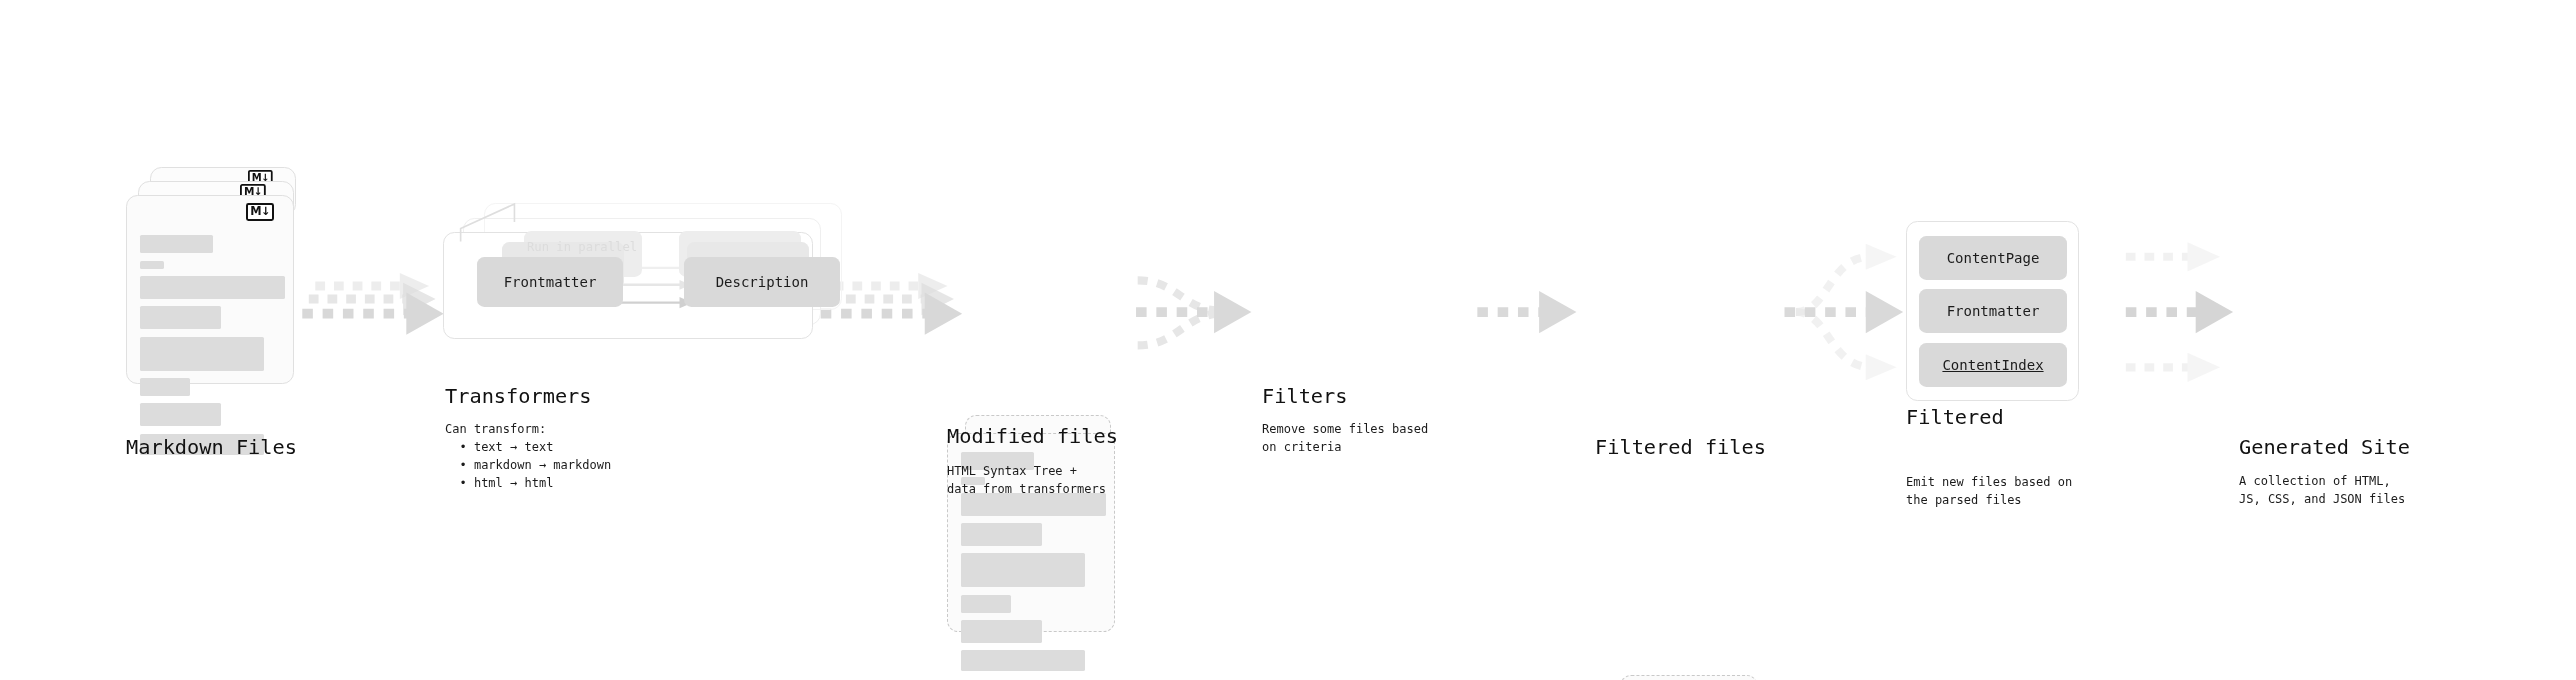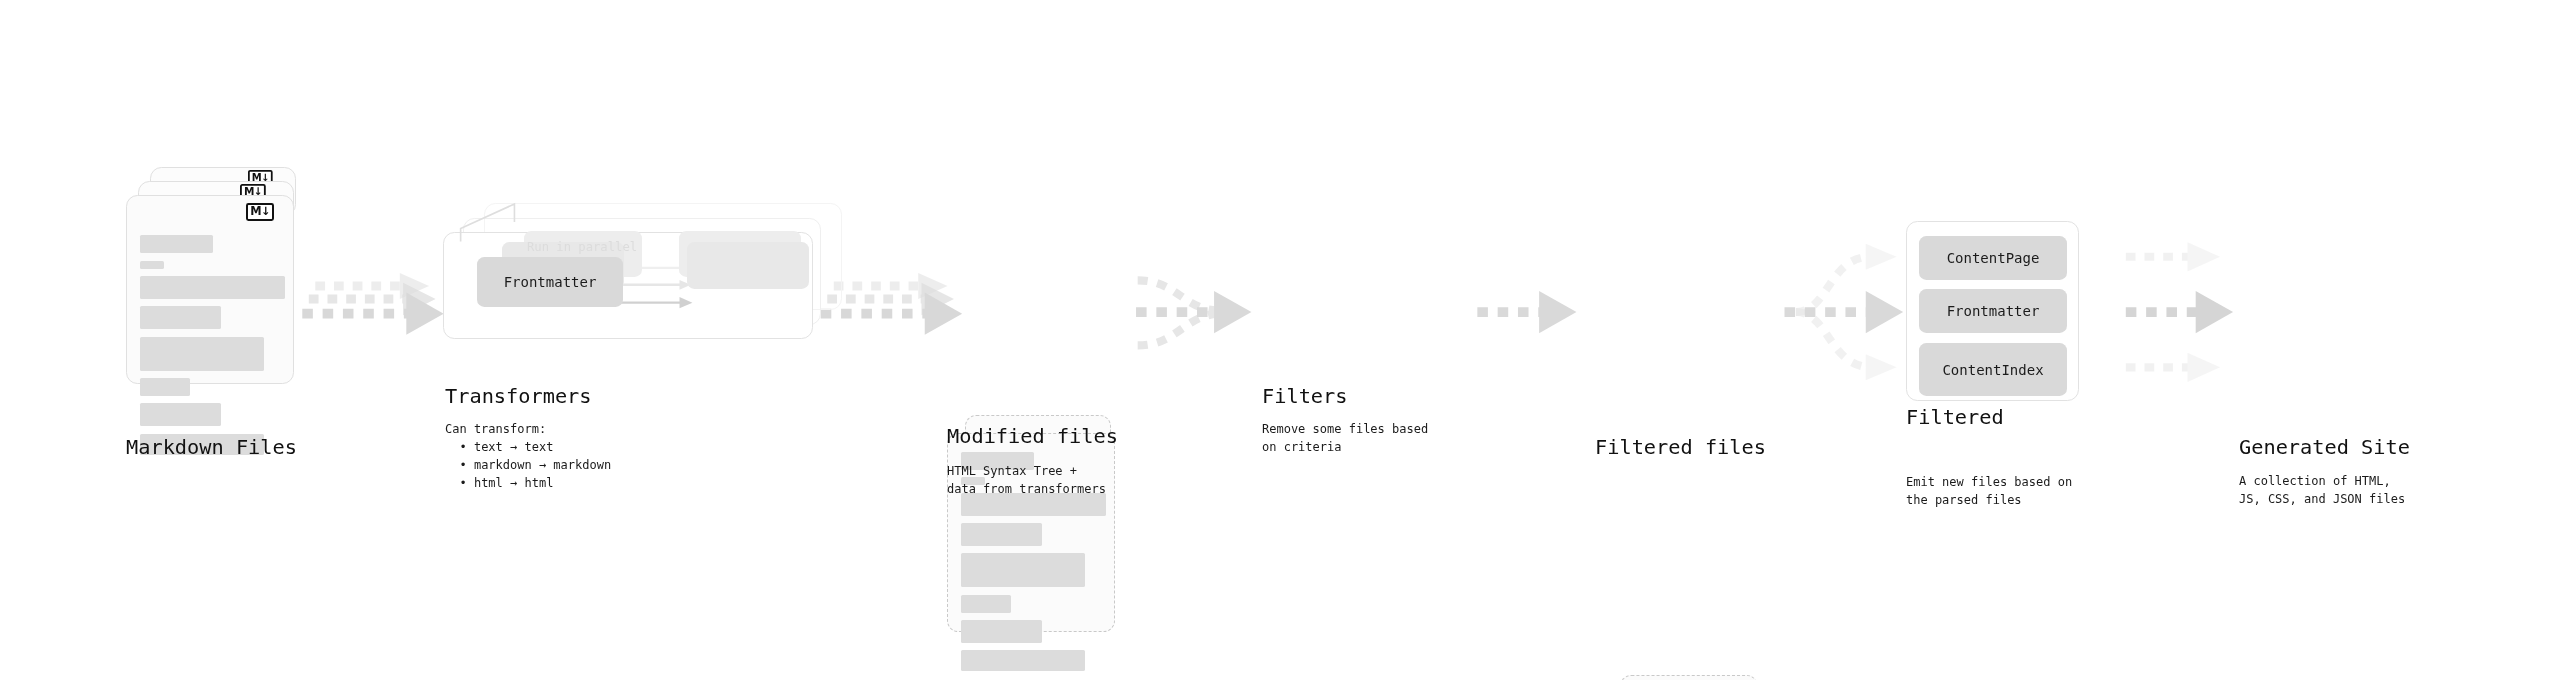--- a/index.html
+++ b/index.html
@@ -256,20 +256,21 @@
       </g>
     </svg>
 
     <div class="chip g2" style="left:81px; top:28px; width:118px; height:46px;"></div>
     <div class="chip g2" style="left:236px; top:28px; width:122px; height:46px;"></div>
 
     <div class="chip g1" style="left:59px; top:39px; width:122px; height:47px;"></div>
     <div class="chip g1" style="left:244px; top:39px; width:122px; height:47px;"></div>
 
     <div class="chip" style="left:34px; top:54px; width:146px; height:50px;">Frontmatter</div>
+    <div class="chip" style="left:241px; top:54px; width:156px; height:50px;">Description</div>
   </div>
 
   <svg class="node" style="left:459px; top:199px; width:106px; height:45px;" viewBox="0 0 130 55">
     <path d="M2 52 L2 36 L68 6 L68 28" stroke="#dedede" stroke-width="2" fill="none"></path>
   </svg>
   <div class="parallel-label" style="left:527px; top:196px;margin-top:44px;">Run in parallel</div>
 
   <div class="title" style="left:445px; top:384px;">Transformers</div>
   <div class="sub" style="left:445px; top:420px;"><span>Can transform:</span><br>&nbsp;&nbsp;<span>• text → text</span><br>&nbsp;&nbsp;<span>• markdown → markdown</span><br>&nbsp;&nbsp;<span>• html → html</span></div>
 
@@ -300,21 +301,21 @@
     <div class="card dashed" style="left:18px; top:0px; width:138px; height:41px;"></div>
 
   </div>
 
   <div class="title" style="left:1595px; top:435px;">Filtered files</div>
 
   <div class="node boxwrap" style="left:1906px; top:221px; width:203px; height:187px;">
     <div class="obox" style="left:0px; top:0px; width:173px; height:180px;"></div>
     <div class="chip" style="left:13px; top:14.6px; width:148px; height:44px;">ContentPage</div>
     <div class="chip" style="left:13px; top:68px; width:148px; height:44px;">Frontmatter</div>
-    <div class="chip" style="left:13px; top:122px; width:148px; height:53px;">ContentIndex</div>
+    <div class="chip" style="left:13px; top:122px; width:148px; height:44px;text-decoration:underline;">ContentIndex</div>
   </div>
 
   <div class="title" style="left:1906px; top:405px;">Filtered</div>
   <div class="sub" style="left:1906px; top:440px;margin-top:33px;"><span>Emit new files based on</span><br><span>the parsed files</span></div>
 
   <div class="title" style="left:2239px; top:435px;">Generated Site</div>
   <div class="sub" style="left:2239px; top:472px;"><span>A collection of HTML,</span><br><span>JS, CSS, and JSON files</span></div>
 
 </div>
 

